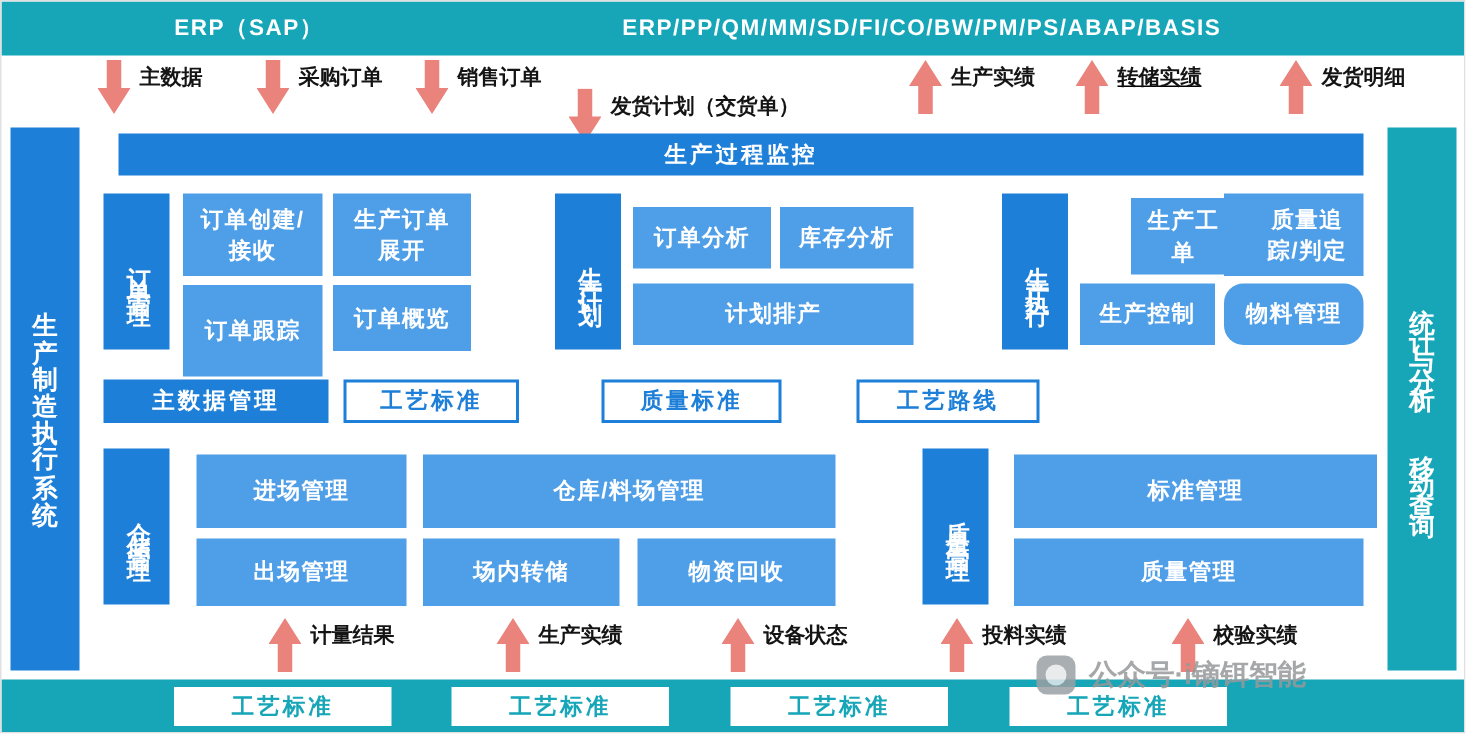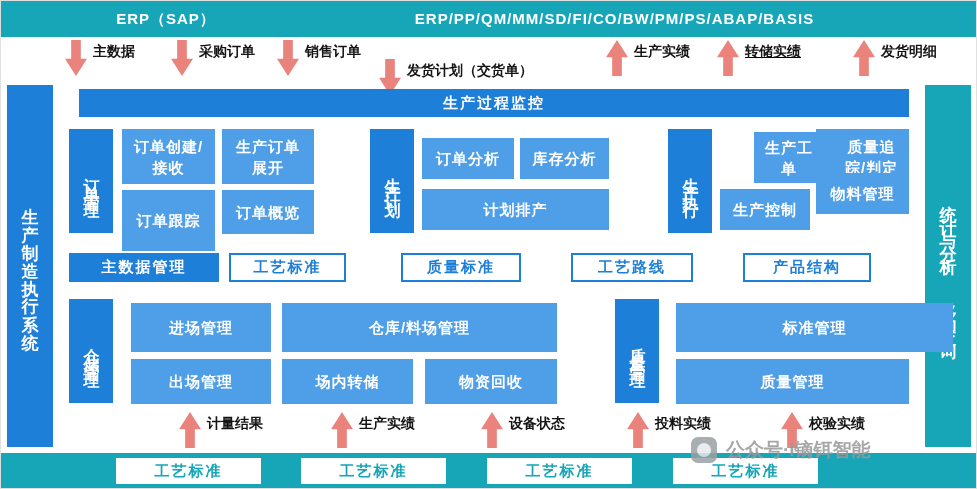--- a/index.html
+++ b/index.html
@@ -97,37 +97,36 @@
 
   <div class="vtitle" style="left:369px;top:128px;width:44px;height:104px;">生产计划</div>
   <div class="cell" style="left:421px;top:137px;width:92px;height:41px;">订单分析</div>
   <div class="cell" style="left:519px;top:137px;width:89px;height:41px;">库存分析</div>
   <div class="cell" style="left:421px;top:188px;width:187px;height:41px;">计划排产</div>
 
   <div class="vtitle" style="left:667px;top:128px;width:44px;height:104px;">生产执行</div>
   <div class="cell" style="left:753px;top:131px;width:70px;height:51px;">生产工单</div>
   <div class="cell" style="left:815px;top:128px;width:93px;height:55px;padding-left:28px;">质量追踪/判定</div>
   <div class="cell" style="left:719px;top:188px;width:90px;height:41px;">生产控制</div>
-  <div class="cell" style="left:815px;top:172px;width:93px;height:41px;">物料管理</div>
+  <div class="cell" style="left:815px;top:188px;width:93px;height:41px;border-radius:13px;">物料管理</div>
 
   <div class="hdr" style="left:68px;top:252px;width:150px;height:29px;">主数据管理</div>
   <div class="wbox" style="left:228px;top:252px;width:117px;height:29px;">工艺标准</div>
   <div class="wbox" style="left:400px;top:252px;width:120px;height:29px;">质量标准</div>
   <div class="wbox" style="left:570px;top:252px;width:122px;height:29px;">工艺路线</div>
-  <div class="wbox" style="left:742px;top:252px;width:128px;height:29px;">产品结构</div>
 
   <div class="vtitle" style="left:68px;top:298px;width:44px;height:104px;">仓储管理</div>
   <div class="cell" style="left:130px;top:302px;width:140px;height:49px;">进场管理</div>
   <div class="cell" style="left:281px;top:302px;width:275px;height:49px;">仓库/料场管理</div>
   <div class="cell" style="left:130px;top:358px;width:140px;height:45px;">出场管理</div>
   <div class="cell" style="left:281px;top:358px;width:131px;height:45px;">场内转储</div>
   <div class="cell" style="left:424px;top:358px;width:132px;height:45px;">物资回收</div>
 
   <div class="vtitle" style="left:614px;top:298px;width:44px;height:104px;">质量管理</div>
-  <div class="cell" style="left:675px;top:302px;width:277px;height:49px;">标准管理</div>
+  <div class="cell" style="left:675px;top:302px;width:242px;height:49px;">标准管理</div>
   <div class="cell" style="left:675px;top:358px;width:233px;height:45px;">质量管理</div>
 
   <div class="flow" style="left:178px;top:411px;">
     <span class="arrow up"></span>
     <span class="flow-label">计量结果</span>
   </div>
   <div class="flow" style="left:330px;top:411px;">
     <span class="arrow up"></span>
     <span class="flow-label">生产实绩</span>
   </div>

